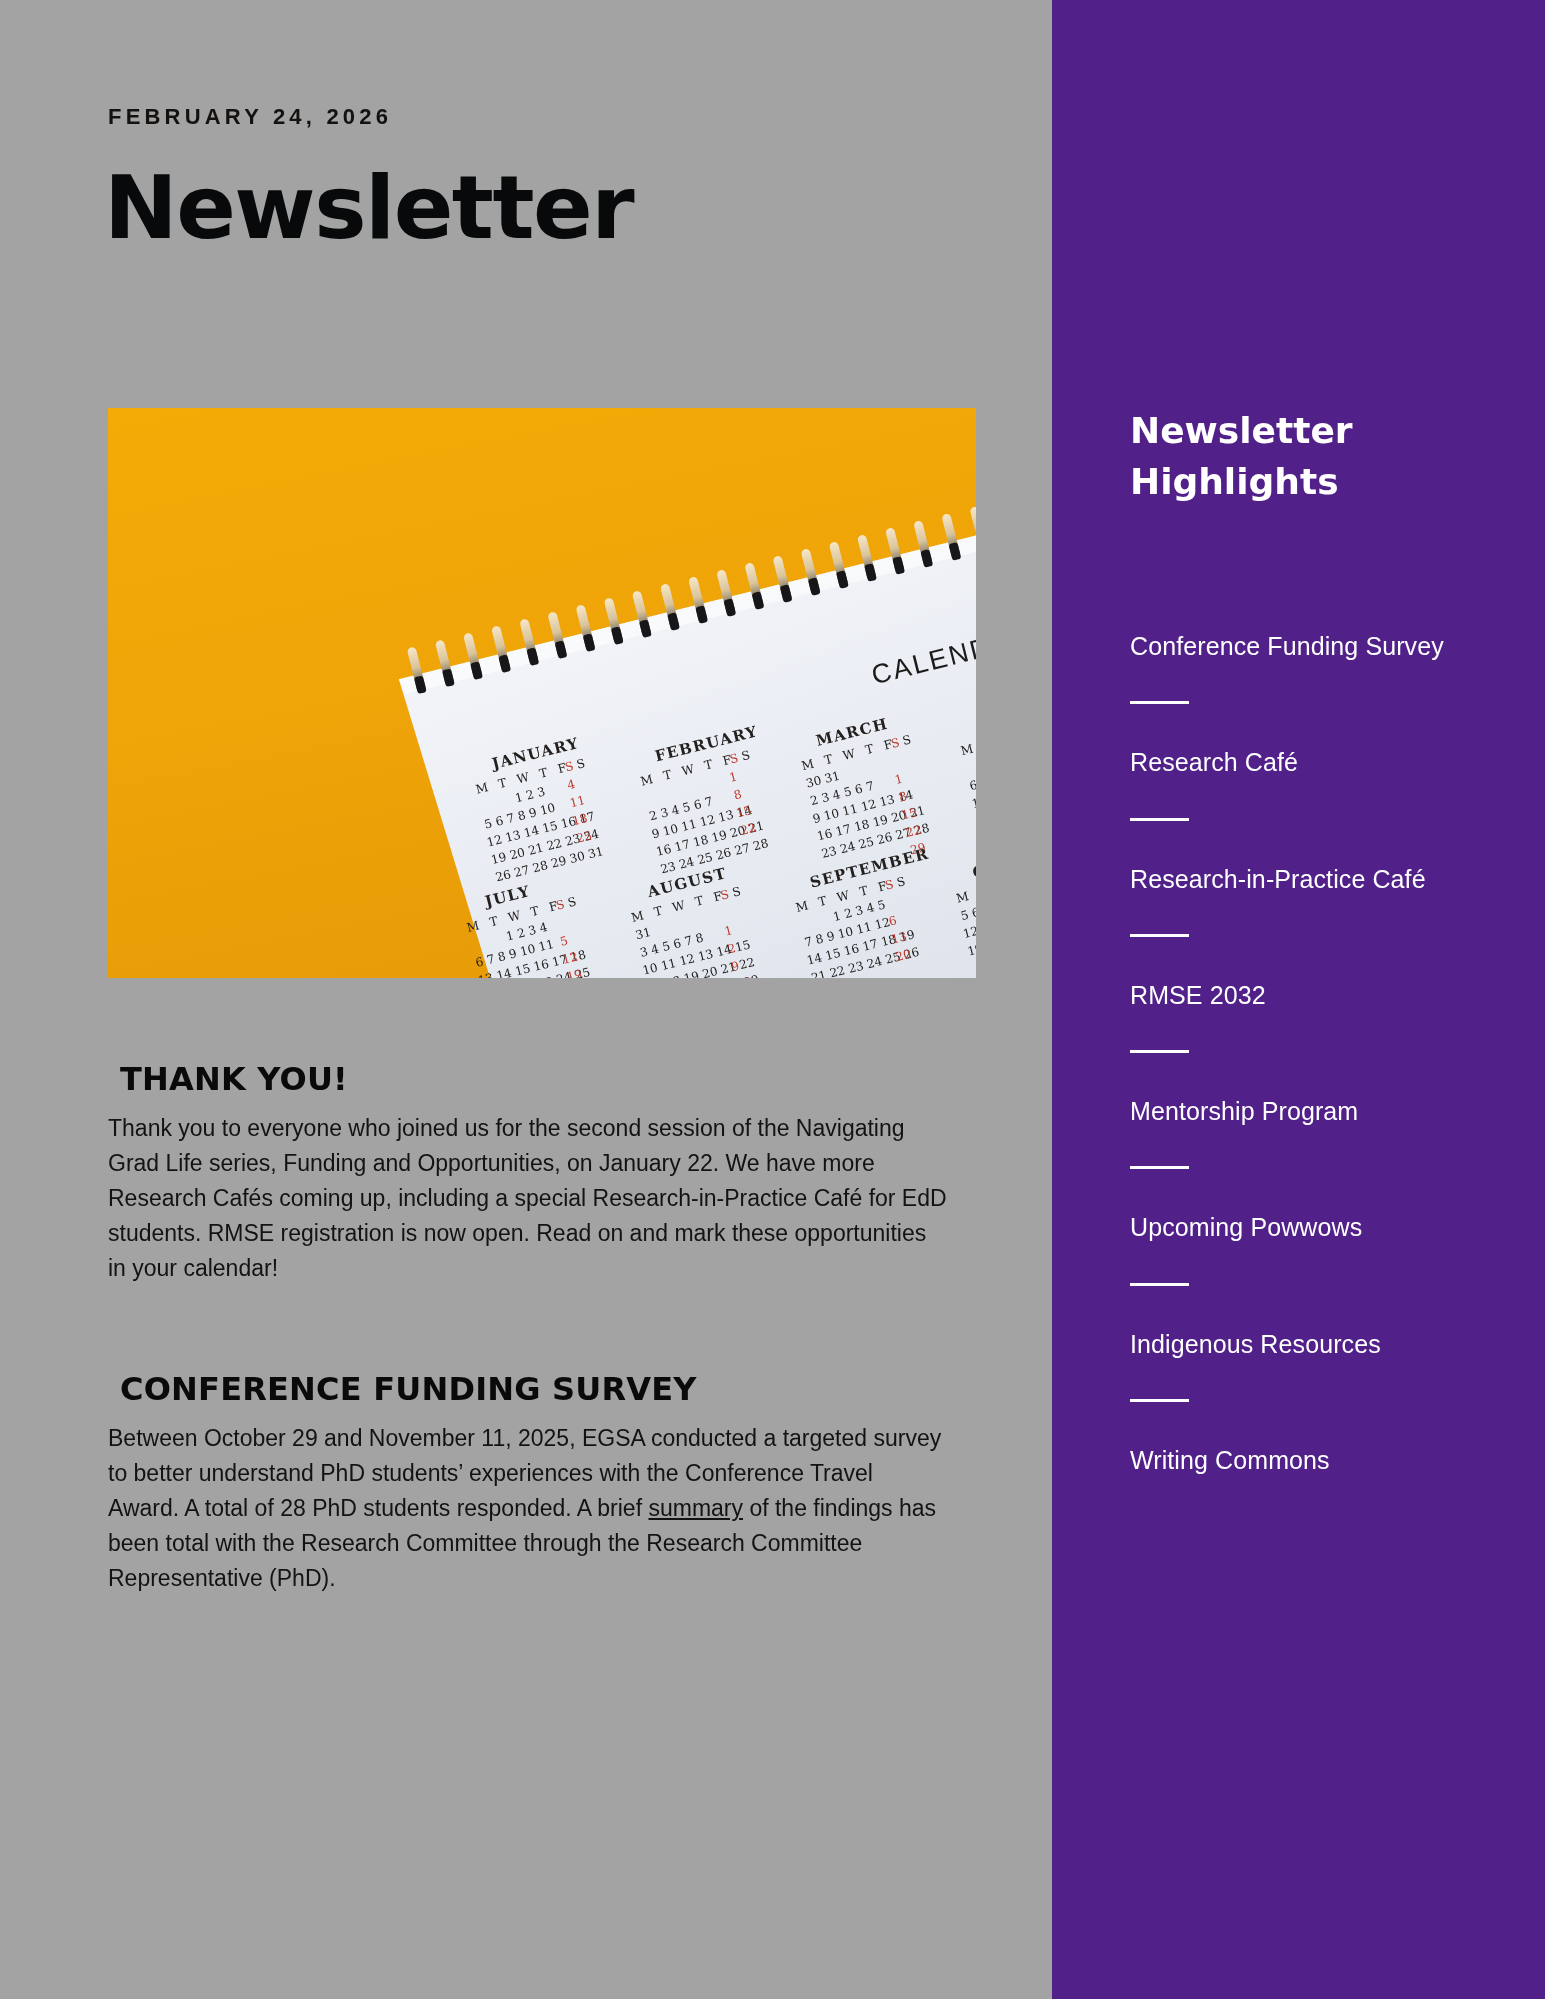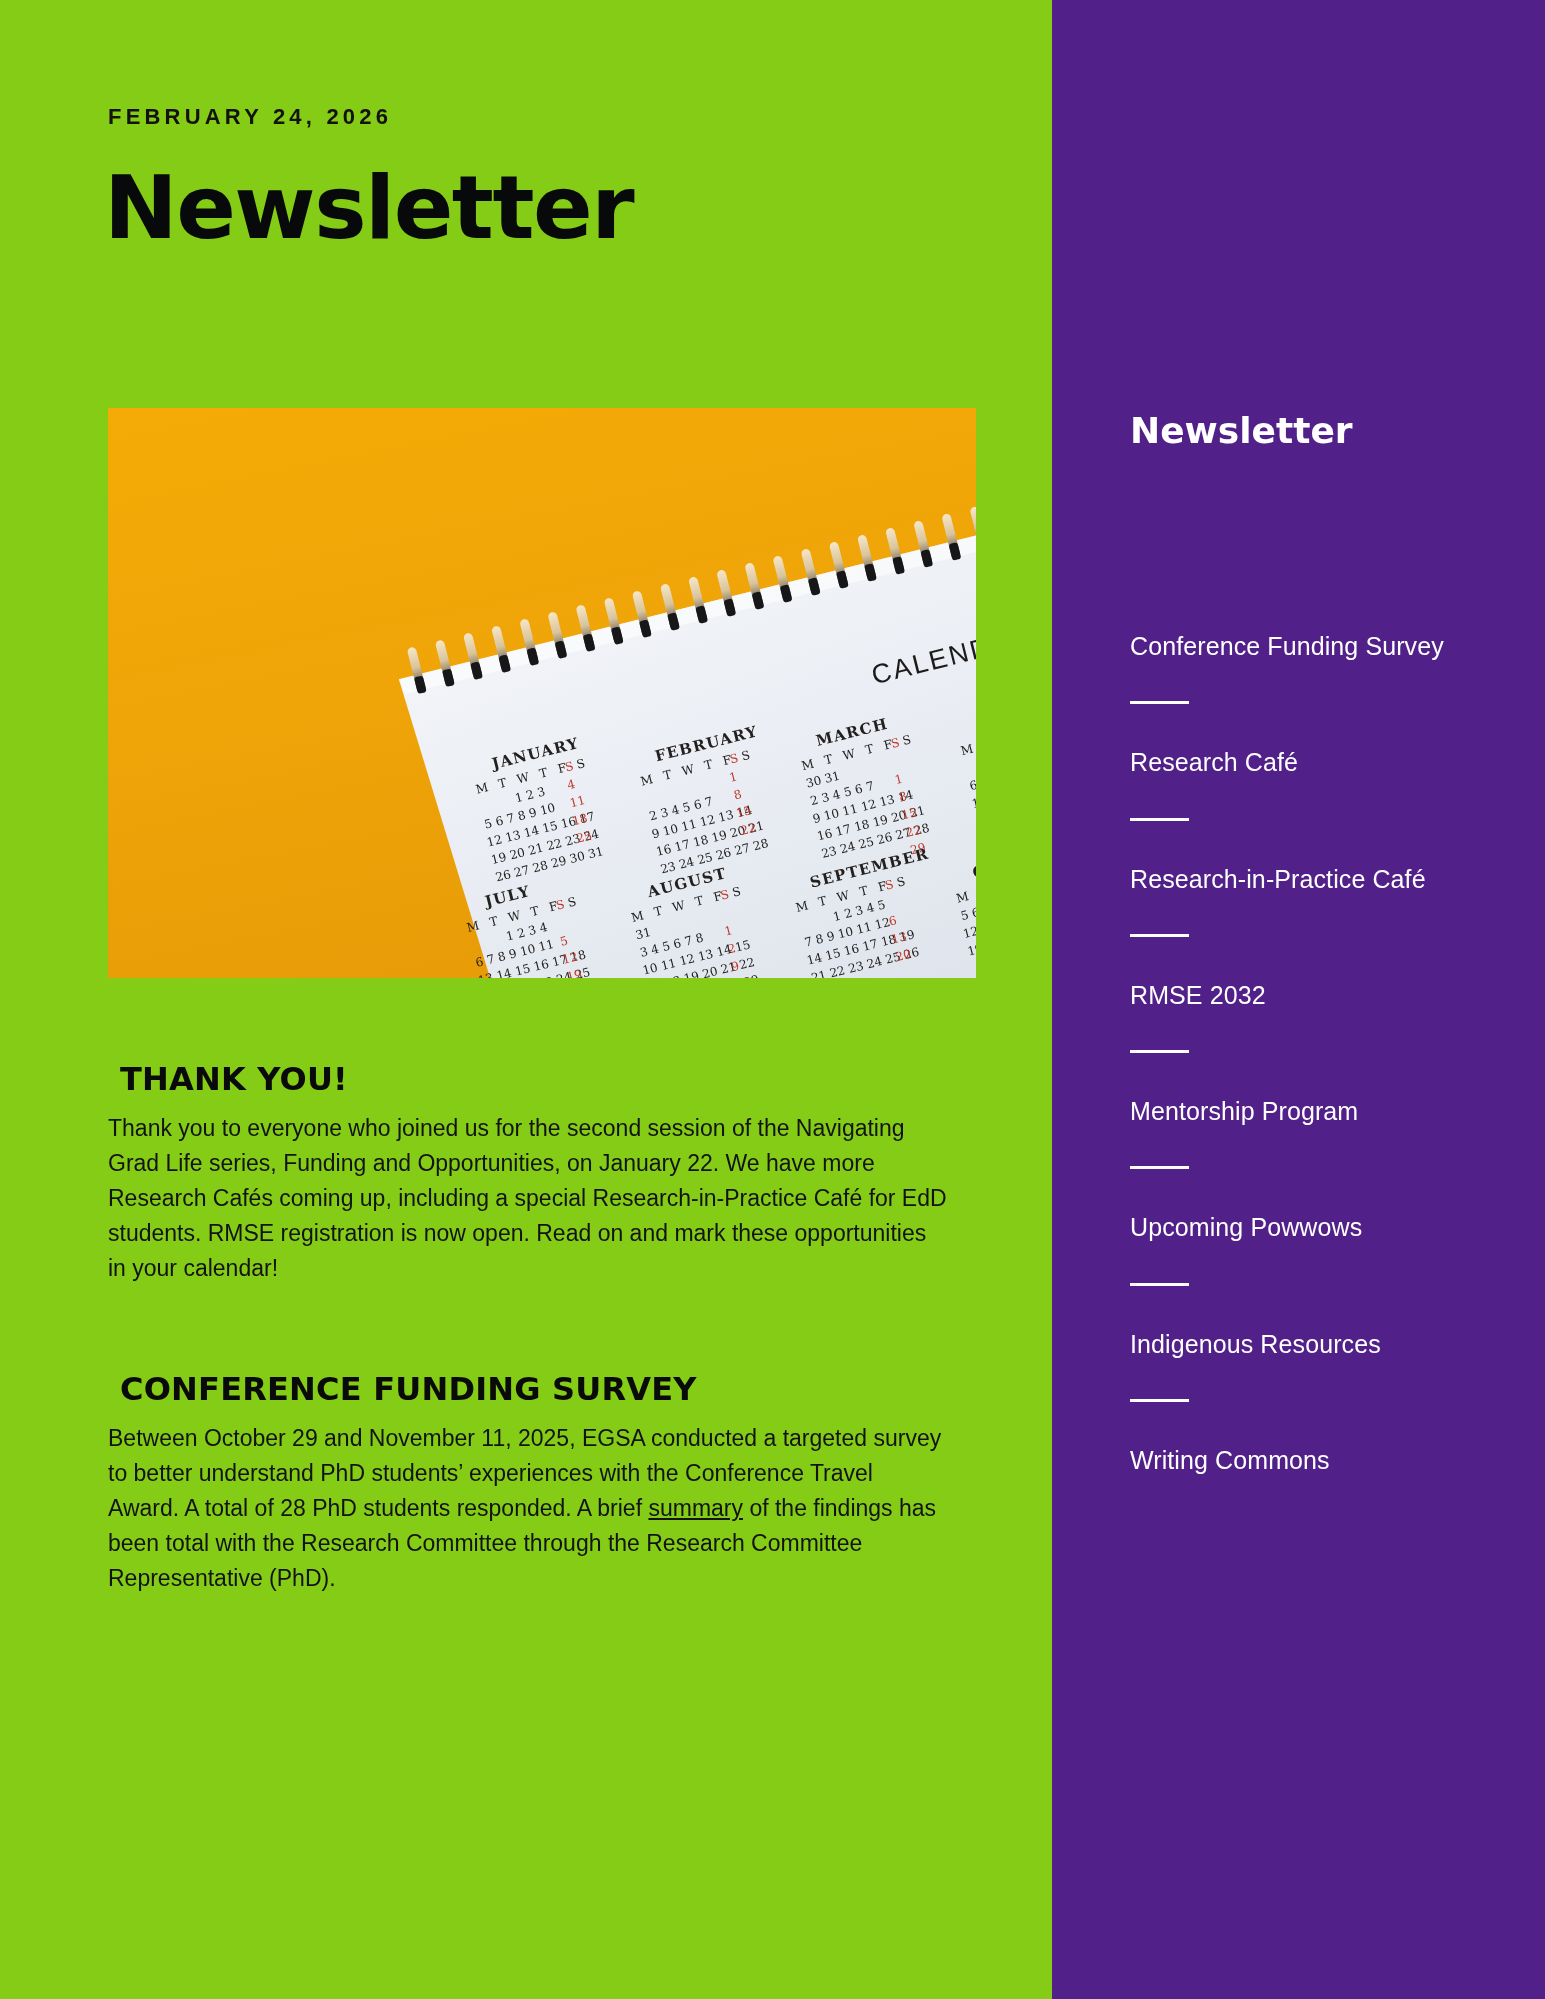--- a/index.html
+++ b/index.html
@@ -23,21 +23,21 @@
     display: flex;
   }
 
   
   .main-col {
     width: 1052px;
     height: 1999px;
     position: relative;
     box-sizing: border-box;
     padding: 0;
-    background: #84cc16;
+    background: #a3a3a3;
   }
 
   .date-line {
     position: absolute;
     left: 108px;
     top: 104px;
     font-size: 22px;
     font-weight: 600;
     letter-spacing: 4.2px;
     color: #14110f;
@@ -356,20 +356,21 @@
         <p class="sec-body"><span>Between October 29 and November 11, 2025, EGSA conducted a targeted survey to better understand PhD students’ experiences with the Conference Travel Award. A total of 28 PhD students responded. A brief </span><u>summary</u><span> of the findings has been total with the Research Committee through the Research Committee Representative (PhD).</span></p>
       </section>
 
     </div>
   </div>
 
   <aside class="side">
 
     <h2 class="side-title">
       <span class="ln">Newsletter</span>
+      <span class="ln">Highlights</span>
     </h2>
 
     <ul class="side-list">
       <li class="side-item">Conference Funding Survey</li>
       <hr class="side-rule">
       <li class="side-item">Research Café</li>
       <hr class="side-rule">
       <li class="side-item">Research-in-Practice Café</li>
       <hr class="side-rule">
       <li class="side-item">RMSE 2032</li>

